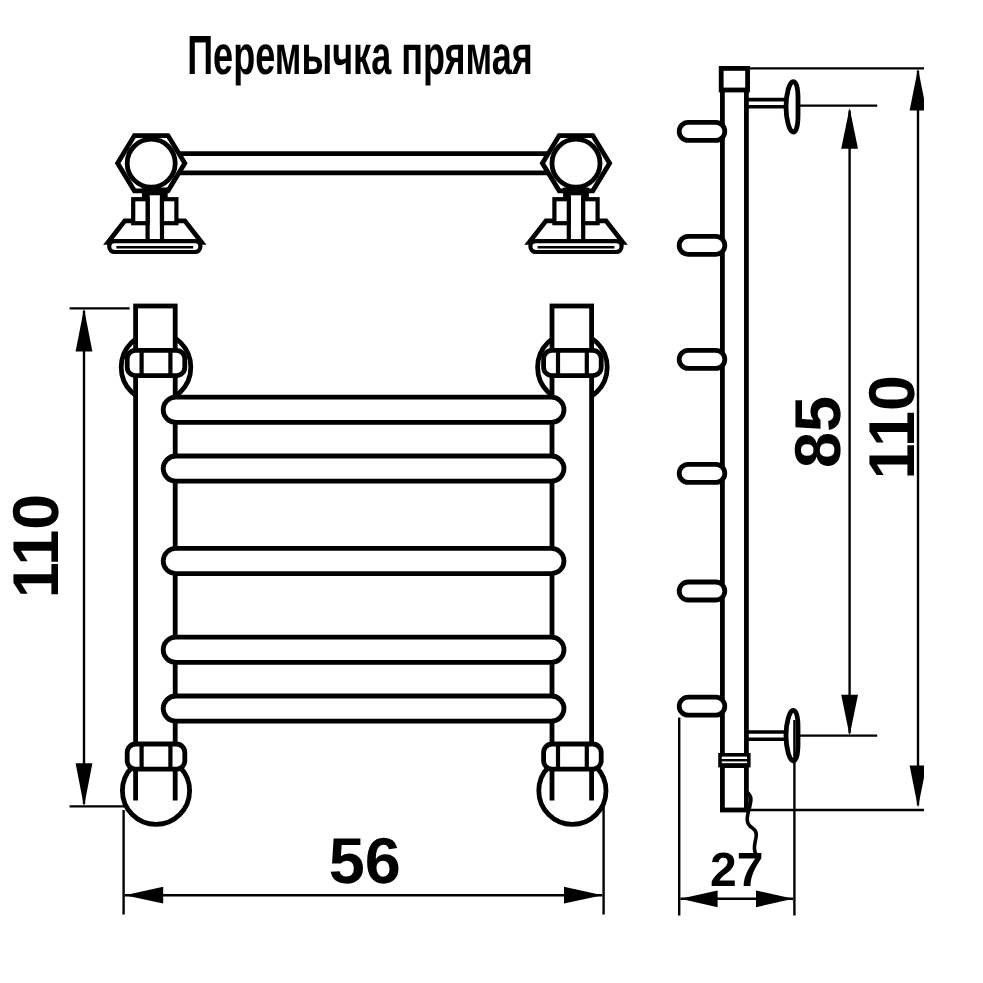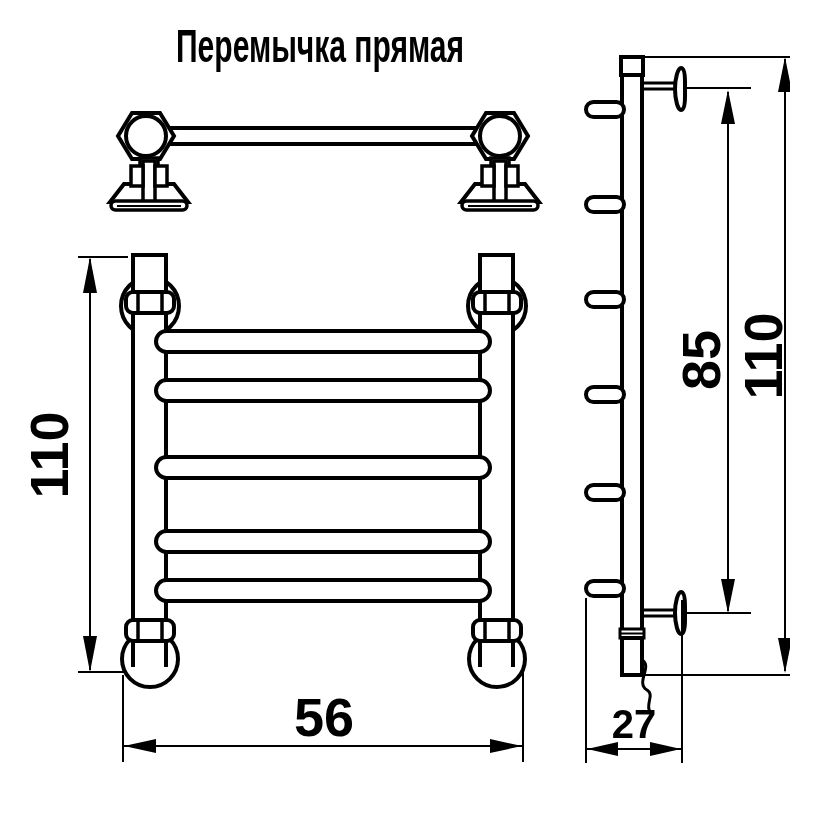--- a/index.html
+++ b/index.html
@@ -1,16 +1,16 @@
 <!DOCTYPE html>
 <html><head>
 <meta charset="utf-8">
 <style>
   html, body { margin: 0; padding: 0; background: #ffffff; }
-  .stage { position: relative; width: 770px; height: 819px; background: #ffffff; overflow: hidden; padding-left: 20px; }
+  .stage { position: relative; width: 770px; height: 819px; background: #ffffff; overflow: hidden; }
   svg { display: block; }
   .outline { fill: #ffffff; stroke: #000000; }
   .bare    { fill: none;    stroke: #000000; }
   .dim     { stroke: #000000; stroke-width: 2; fill: none; }
   .arrow   { fill: #000000; stroke: none; }
   .dimtext { font-family: "Liberation Sans", sans-serif; font-weight: bold; fill: #000000; }
   .title   { font-family: "Liberation Sans", sans-serif; font-weight: bold; fill: #000000; }
 </style>
 </head>
 <body>

